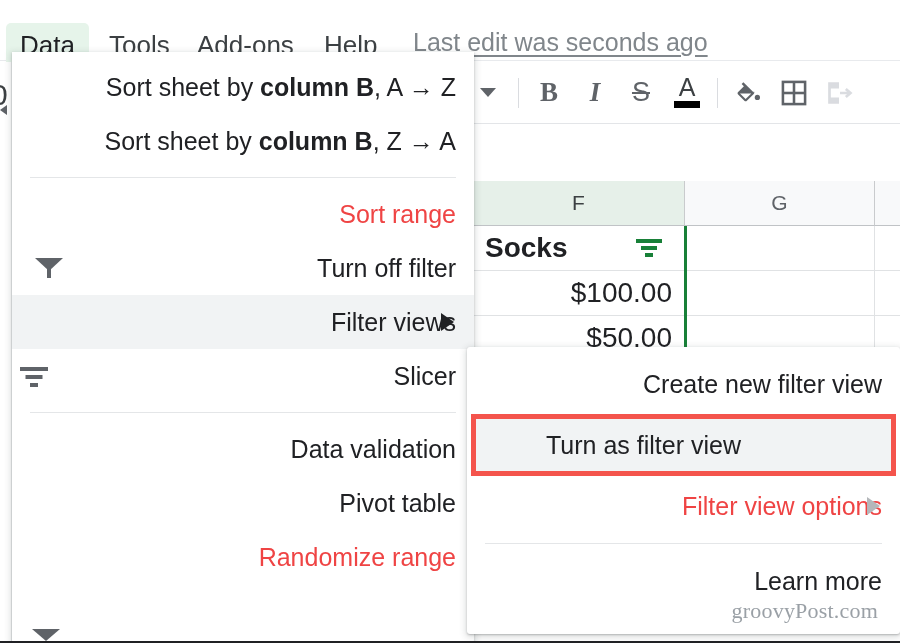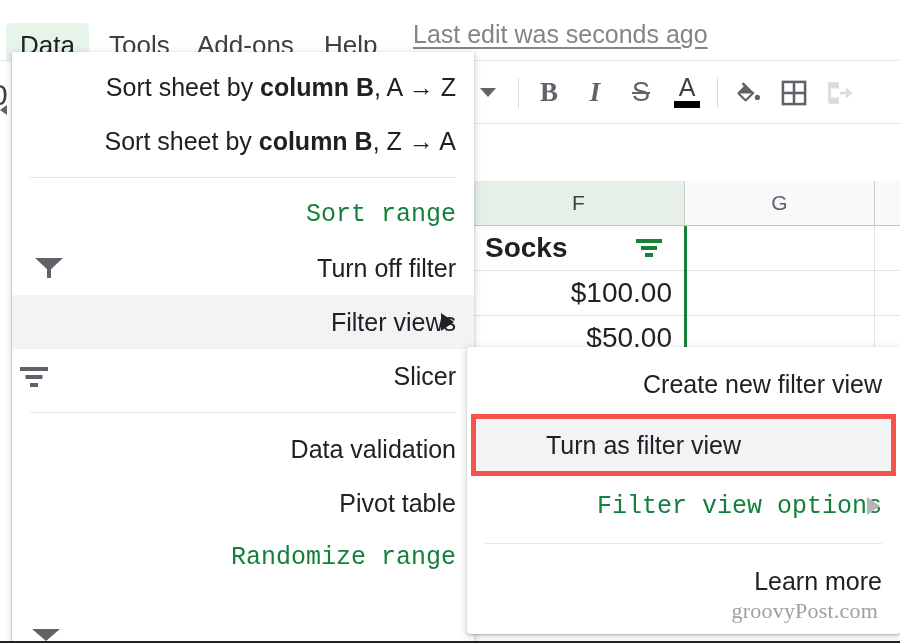--- a/index.html
+++ b/index.html
@@ -45,21 +45,21 @@
     background: #e6f4ea;
     color: #202124;
   }
   #tab-data      { left: 6px; }
   #tab-tools     { left: 95px; }
   #tab-addons    { left: 183px; }
   #tab-help      { left: 310px; }
 
   #last-edit {
     position: absolute;
-    left: 413px; top: 20px;
+    left: 413px; top: 28px;
     font-size: 25px;
     color: #80868b;
     text-decoration: underline;
     text-underline-offset: 4px;
     white-space: nowrap;
   }
 
   
   #toolbar {
     position: absolute;
@@ -212,21 +212,21 @@
     height: 54px;
     display: flex;
     align-items: center;
     padding-left: 66px;
     padding-right: 18px;
     font-size: 25px;
     color: #202124;
     white-space: nowrap;
     justify-content: flex-end;
   }
-  .mi.dis { color: #15803d; font-family: Liberation Mono, monospace; }
+  .mi.dis { color: #ef4444; }
   .mi.hl  { background: #f1f3f4; }
   .mi-ico {
     position: absolute;
     left: 22px; top: 50%;
     transform: translateY(-50%);
     width: 30px; height: 30px;
   }
   .mi-arrow {
     position: absolute;
     right: 20px; top: 50%;

